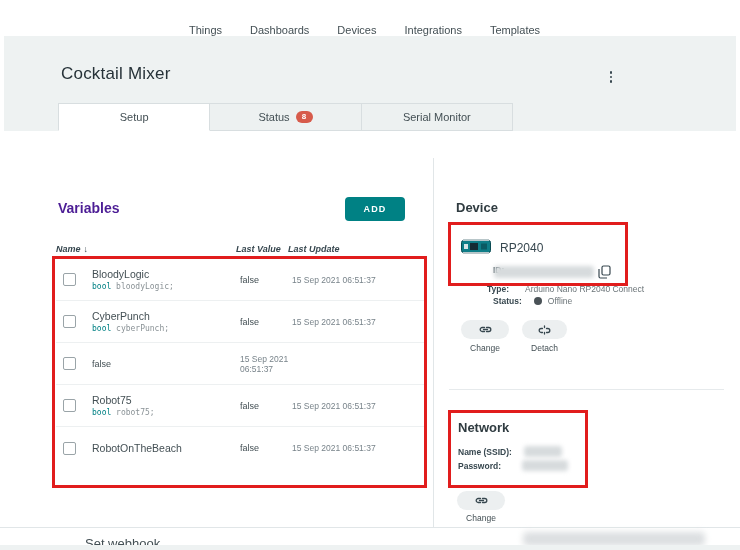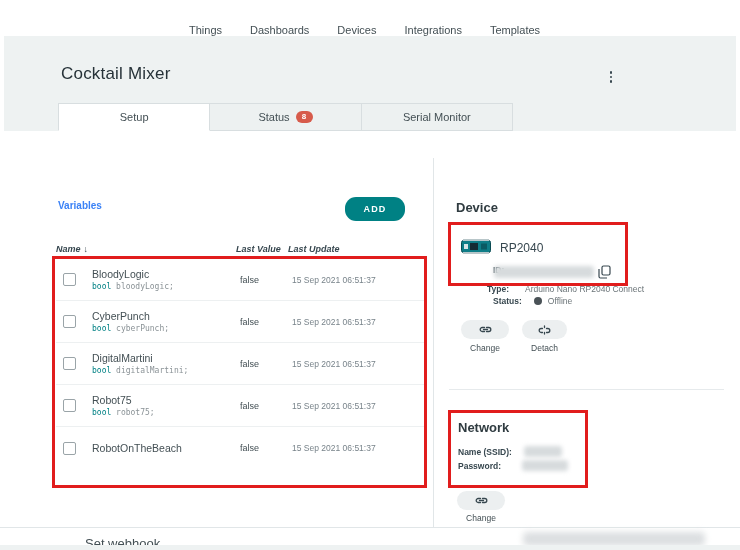--- a/index.html
+++ b/index.html
@@ -25,22 +25,22 @@
   .tab.active { background:#fff; border-bottom:1px solid #fff; }
   .badge { min-width:17px; height:12px; padding:0 4px; background:#d75b4b; border-radius:7px; color:#fff; font-size:8px; font-weight:bold; display:flex; align-items:center; justify-content:center; line-height:1; }
 
   
   .vdivider { position:absolute; left:433px; top:158px; width:1px; height:369px; background:#e1e6e8; }
   .hdivider-right { position:absolute; left:449px; top:389px; width:275px; height:1px; background:#e6eaec; }
   .footer-divider { position:absolute; left:0; top:527px; width:740px; height:1px; background:#e1e6e8; }
   .bottom-strip { position:absolute; left:0; top:545px; width:740px; height:5px; background:#eef2f2; }
 
   
-  .vars-heading { position:absolute; left:58px; top:200px; font-size:10px; font-weight:bold; color:#3b82f6; }
-  .add-btn { position:absolute; left:345px; top:197px; width:60px; height:24px; background:#008184; border:none; border-radius:11px; color:#fff; font-family:"Liberation Sans",sans-serif; font-size:9px; font-weight:bold; letter-spacing:1.2px; cursor:pointer; }
+  .vars-heading { position:absolute; left:58px; top:200px; font-size:14px; font-weight:bold; color:#4c1d95; }
+  .add-btn { position:absolute; left:345px; top:197px; width:60px; height:24px; background:#008184; border:none; border-radius:4px; color:#fff; font-family:"Liberation Sans",sans-serif; font-size:9px; font-weight:bold; letter-spacing:1.2px; cursor:pointer; }
   .table-head { position:absolute; left:56px; top:241px; width:368px; height:17px; display:grid; grid-template-columns:180px 52px 1fr; align-items:center; border-bottom:1px solid #dfe4e6; font-size:9px; font-weight:bold; color:#37474f; }
   .table-head .colname { cursor:pointer;font-style:italic; }
   .sort-arrow { font-weight:bold; margin-left:3px; }
   .rows { position:absolute; left:56px; top:259px; width:368px; }
   .row { height:42px; display:grid; grid-template-columns:36px 148px 52px 1fr; align-items:center; border-bottom:1px solid #edf0f1; cursor:pointer; }
   .row:last-child { border-bottom:none; }
   .cb { width:13px; height:13px; border:1.5px solid #9aa4a8; border-radius:2px; background:#fff; margin-left:7px; cursor:pointer; }
   .var-name { font-size:10.5px; color:#434f54; line-height:1.35; }
   .var-decl { font-family:"DejaVu Sans Mono", monospace; font-size:8px; color:#8a9296; line-height:1.4; }
   .var-decl .kw { color:#008184; }
@@ -156,24 +156,20 @@
       <span class="cb"></span>
       <span>
           <div class="var-name">CyberPunch</div>
         <div class="var-decl"><span class="kw">bool</span><span> cyberPunch;</span></div>
         </span>
       <span class="var-val">false</span>
       <span class="var-date">15 Sep 2021 06:51:37</span>
     </div>
     <div class="row">
       <span class="cb"></span>
-      <span>
-          <div class="var-name">DigitalMartini</div>
-        <div class="var-decl"><span class="kw">bool</span><span> digitalMartini;</span></div>
-        </span>
       <span class="var-val">false</span>
       <span class="var-date">15 Sep 2021 06:51:37</span>
     </div>
     <div class="row">
       <span class="cb"></span>
       <span>
           <div class="var-name">Robot75</div>
         <div class="var-decl"><span class="kw">bool</span><span> robot75;</span></div>
         </span>
       <span class="var-val">false</span>

